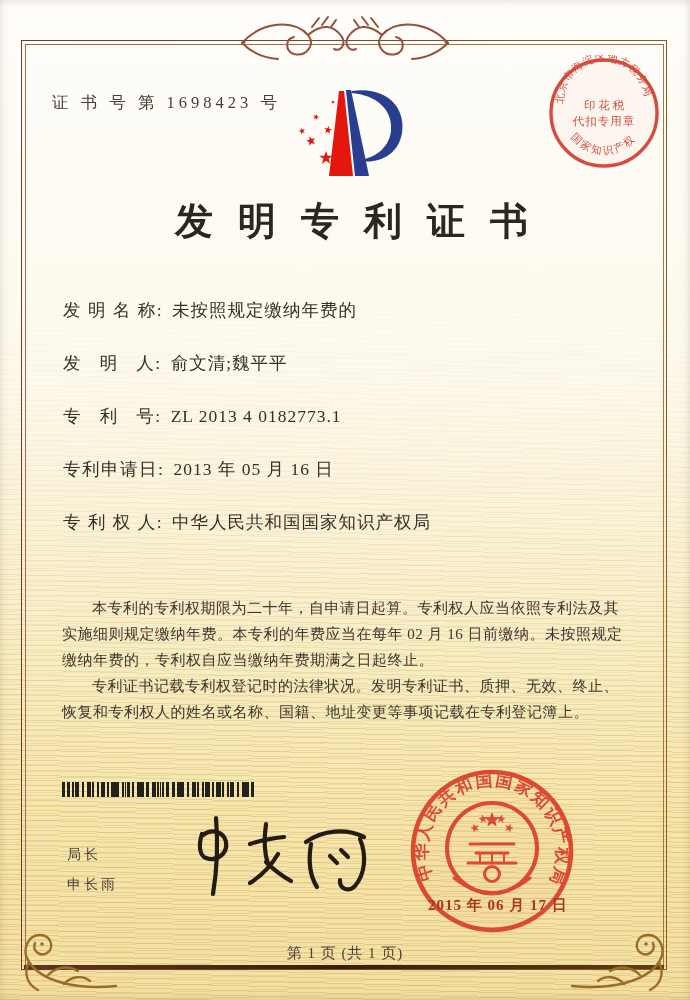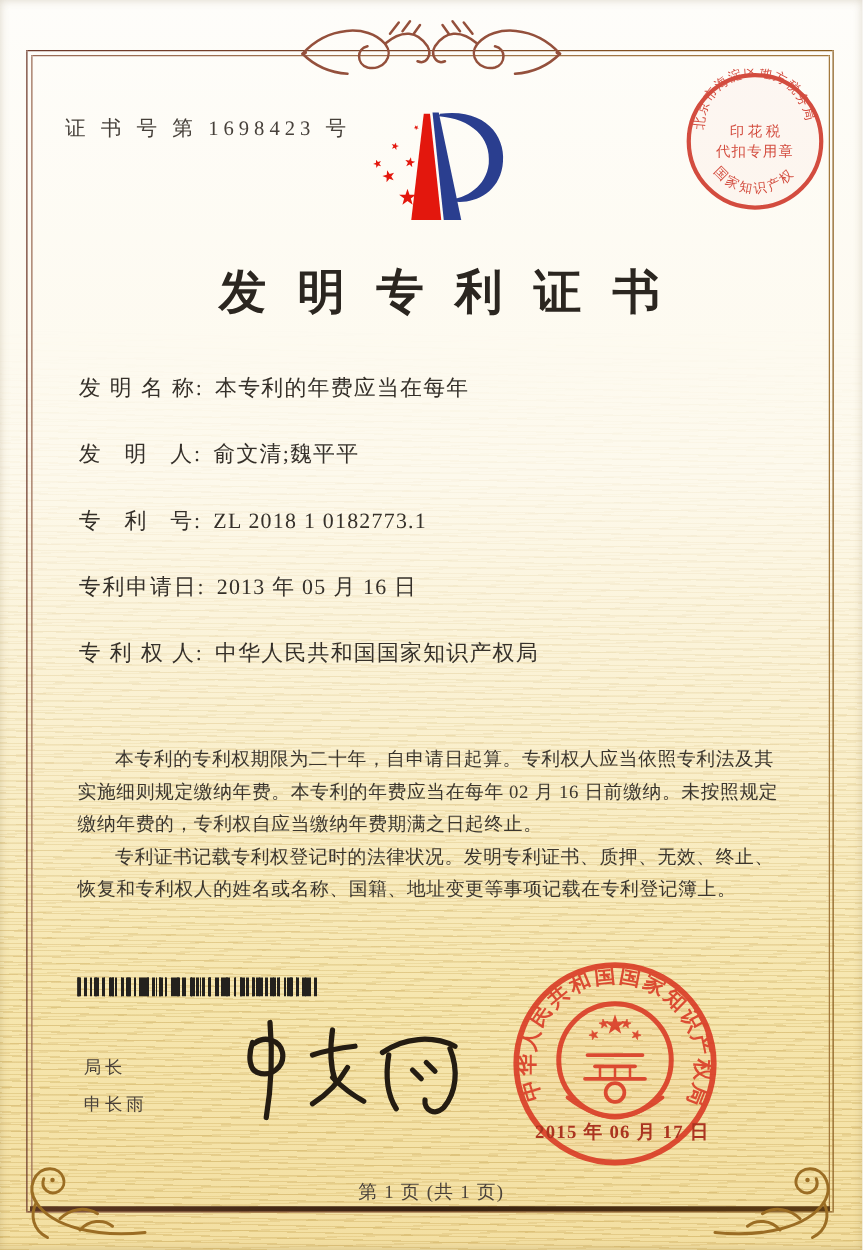--- a/index.html
+++ b/index.html
@@ -22,21 +22,21 @@
     position:absolute;left:21px;top:40px;right:23px;bottom:30px;
     border:1.5px solid;border-image:linear-gradient(90deg,#6e3a2b,#7c4527,#8a5d1f) 1;
   }
   .frame::before{
     content:'';position:absolute;inset:2.5px;
     border:1px solid;border-image:linear-gradient(90deg,#9a6b55,#a3793d) 1;
   }
   .frame-bottom{position:absolute;left:24px;right:26px;top:965px;height:4px;
     background:linear-gradient(90deg,#5c3721,#36200f,#5e3d15);}
   .cert-number{position:absolute;left:52px;top:92px;font-size:16.5px;letter-spacing:4px;color:#46403a;}
-  .title{position:absolute;left:0;right:0;top:208px;text-align:center;
+  .title{position:absolute;left:0;right:0;top:196px;text-align:center;
     font-size:38px;font-weight:600;letter-spacing:25px;padding-left:38px;color:#2b2620;}
   .fields{position:absolute;left:63px;top:301px;}
   .field-row{margin-bottom:35px;font-size:17.5px;line-height:18px;color:#35302a;}
   .field-label{white-space:pre;letter-spacing:1.5px;}
   .field-value{margin-left:9px;letter-spacing:1px;}
   .body-text{position:absolute;left:62px;top:595px;width:572px;font-size:15px;line-height:26px;color:#3b362e;}
   .body-text p{margin:0;text-indent:2em;letter-spacing:.5px;}
   .barcode{position:absolute;left:62px;top:782px;width:194px;height:15px;
     background:
       repeating-linear-gradient(90deg,#23211e 0 2px,transparent 2px 5px),
@@ -132,27 +132,27 @@
       <textPath href="#taxBot" startOffset="1">国家知识产权局</textPath>
     </text>
     <text x="58" y="54" text-anchor="middle" font-size="11.5" fill="#cf3a2c">印 花 税</text>
     <text x="58" y="70" text-anchor="middle" font-size="11.5" fill="#cf3a2c" letter-spacing="1">代扣专用章</text>
   </svg>
 
   <h1 class="title" style="margin:0;">发明专利证书</h1>
 
   <div class="fields">
     <div class="field-row">
-      <span class="field-label">发 明 名 称:</span><span class="field-value">本专利的年费应当在每年</span>
+      <span class="field-label">发 明 名 称:</span><span class="field-value">未按照规定缴纳年费的</span>
     </div>
     <div class="field-row">
       <span class="field-label">发   明   人:</span><span class="field-value">俞文清;魏平平</span>
     </div>
     <div class="field-row">
-      <span class="field-label">专   利   号:</span><span class="field-value">ZL 2018 1 0182773.1</span>
+      <span class="field-label">专   利   号:</span><span class="field-value">ZL 2013 4 0182773.1</span>
     </div>
     <div class="field-row">
       <span class="field-label">专利申请日:</span><span class="field-value">2013 年 05 月 16 日</span>
     </div>
     <div class="field-row">
       <span class="field-label">专 利 权 人:</span><span class="field-value">中华人民共和国国家知识产权局</span>
     </div>
   </div>
 
   <div class="body-text">

